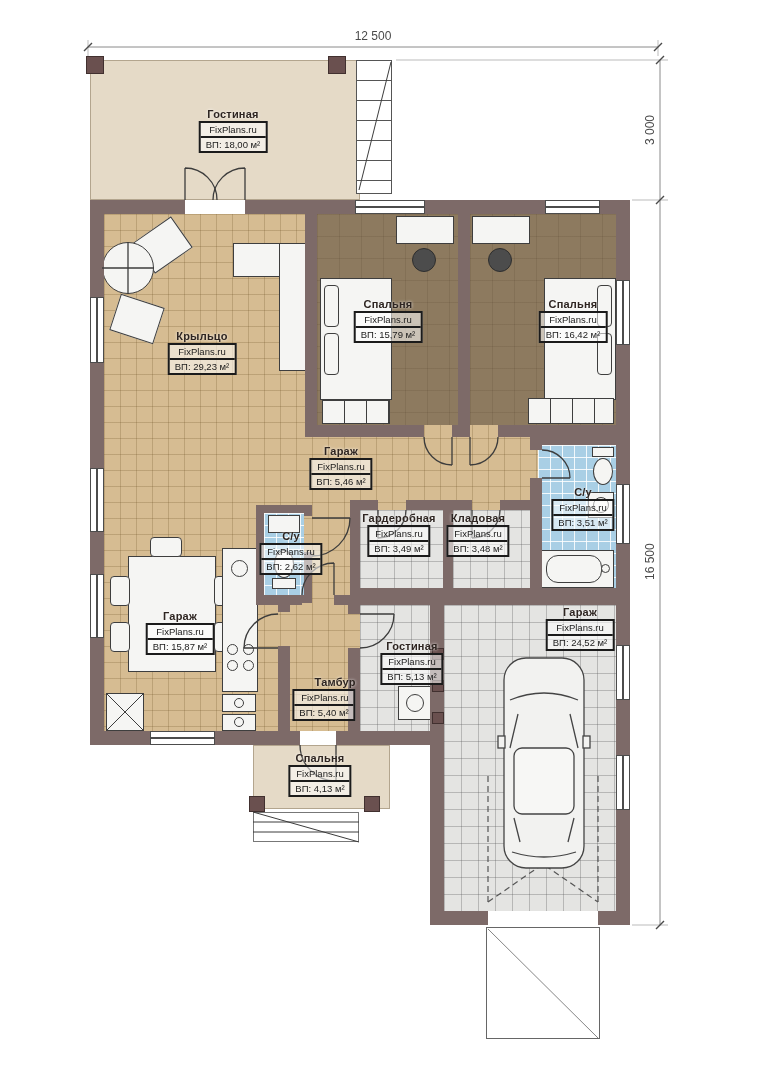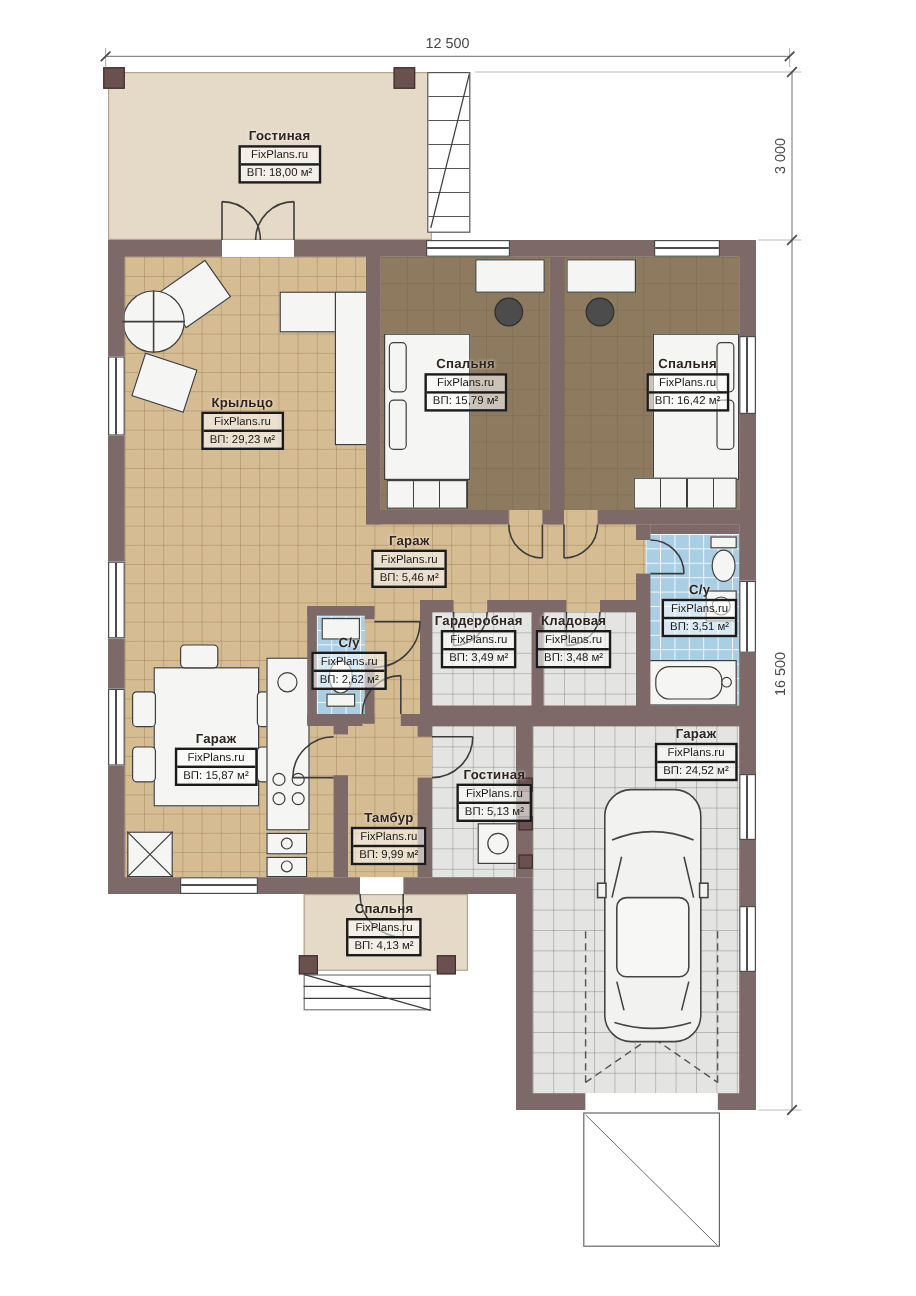--- a/index.html
+++ b/index.html
@@ -326,24 +326,24 @@
   <div class="room-label" style="left:180px;top:610px;">
     <div class="rl-name">Гараж</div>
     <div class="rl-box"><div class="rl-brand">FixPlans.ru</div>
     <div class="rl-area">ВП: 15,87 м²</div></div>
   </div>
   <div class="room-label" style="left:412px;top:640px;">
     <div class="rl-name">Гостиная</div>
     <div class="rl-box"><div class="rl-brand">FixPlans.ru</div>
     <div class="rl-area">ВП: 5,13 м²</div></div>
   </div>
-  <div class="room-label" style="left:324px;top:676px;">
+  <div class="room-label" style="left:324px;top:676px;text-align:right;">
     <div class="rl-name">Тамбур</div>
     <div class="rl-box"><div class="rl-brand">FixPlans.ru</div>
-    <div class="rl-area">ВП: 9,99 м²</div></div>
+    <div class="rl-area">ВП: 5,40 м²</div></div>
   </div>
   <div class="room-label" style="left:580px;top:606px;">
     <div class="rl-name">Гараж</div>
     <div class="rl-box"><div class="rl-brand">FixPlans.ru</div>
     <div class="rl-area">ВП: 24,52 м²</div></div>
   </div>
   <div class="room-label" style="left:320px;top:752px;">
     <div class="rl-name">Спальня</div>
     <div class="rl-box"><div class="rl-brand">FixPlans.ru</div>
     <div class="rl-area">ВП: 4,13 м²</div></div>

